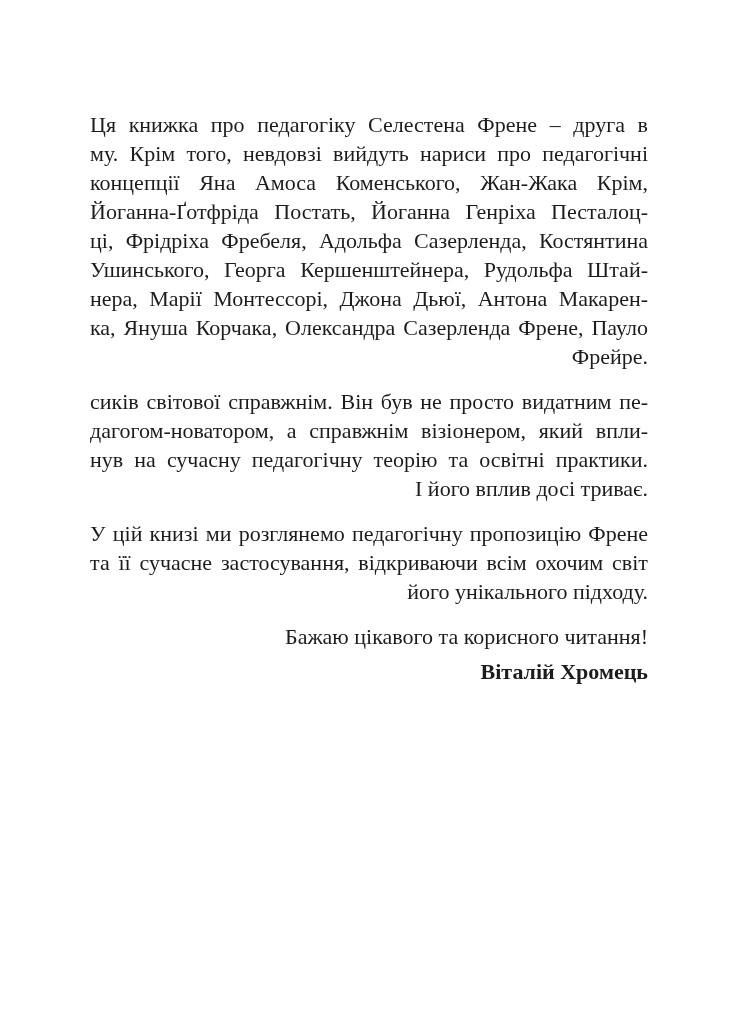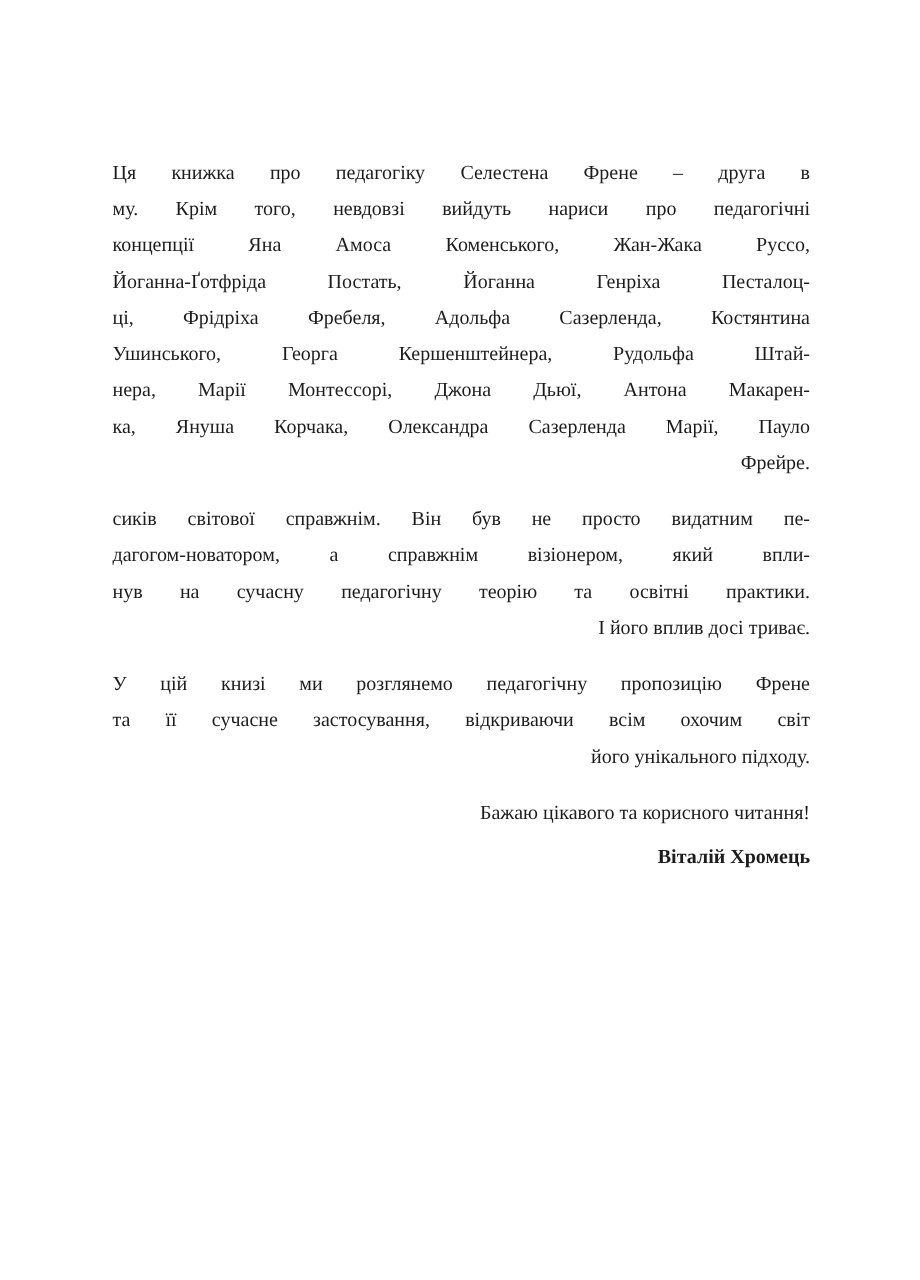--- a/index.html
+++ b/index.html
@@ -13,24 +13,23 @@
     height: 1024px;
     background: #ffffff;
     overflow: hidden;
   }
   .text-block {
     position: absolute;
     left: 90px;
     top: 110px;
     width: 558px;
     font-family: "Liberation Serif", "DejaVu Serif", serif;
-    font-size: 16px;
+    font-size: 22px;
     line-height: 29px;
     color: #1c1c1c;
-    margin-top: 14px;
     -webkit-font-smoothing: antialiased;
   }
   .para {
     margin: 0 0 16px 0;
   }
   .para.bold {
     font-weight: 700;
   }
   
   [data-name="paragraph-wish"] {
@@ -47,26 +46,26 @@
   }
 </style>
 </head>
 <body>
 
 <div class="page" data-name="book-page">
   <div class="text-block" data-name="text-block" style="color: rgb(28, 28, 28);">
       <div class="para" data-name="paragraph-intro">
         <div class="line justify" data-name="text-line">Ця книжка про педагогіку Селестена Френе – друга в</div>
         <div class="line justify" data-name="text-line">му. Крім того, невдовзі вийдуть нариси про педагогічні</div>
-        <div class="line justify" data-name="text-line">концепції Яна Амоса Коменського, Жан-Жака Руссо,</div>
+        <div class="line justify" data-name="text-line">концепції Яна Амоса Коменського, Жан-Жака Крім,</div>
         <div class="line justify" data-name="text-line">Йоганна-Ґотфріда Постать, Йоганна Генріха Песталоц-</div>
         <div class="line justify" data-name="text-line">ці, Фрідріха Фребеля, Адольфа Сазерленда, Костянтина</div>
         <div class="line justify" data-name="text-line">Ушинського, Георга Кершенштейнера, Рудольфа Штай-</div>
         <div class="line justify" data-name="text-line">нера, Марії Монтессорі, Джона Дьюї, Антона Макарен-</div>
-        <div class="line justify" data-name="text-line">ка, Януша Корчака, Олександра Сазерленда Марії, Пауло</div>
+        <div class="line justify" data-name="text-line">ка, Януша Корчака, Олександра Сазерленда Френе, Пауло</div>
         <div class="line" data-name="text-line">Фрейре.</div>
       </div>
       <div class="para" data-name="paragraph-figure">
         <div class="line justify" data-name="text-line">сиків світової справжнім. Він був не просто видатним пе-</div>
         <div class="line justify" data-name="text-line">дагогом-новатором, а справжнім візіонером, який впли-</div>
         <div class="line justify" data-name="text-line">нув на сучасну педагогічну теорію та освітні практики.</div>
         <div class="line" data-name="text-line">І його вплив досі триває.</div>
       </div>
       <div class="para" data-name="paragraph-book">
         <div class="line justify" data-name="text-line">У цій книзі ми розглянемо педагогічну пропозицію Френе</div>

